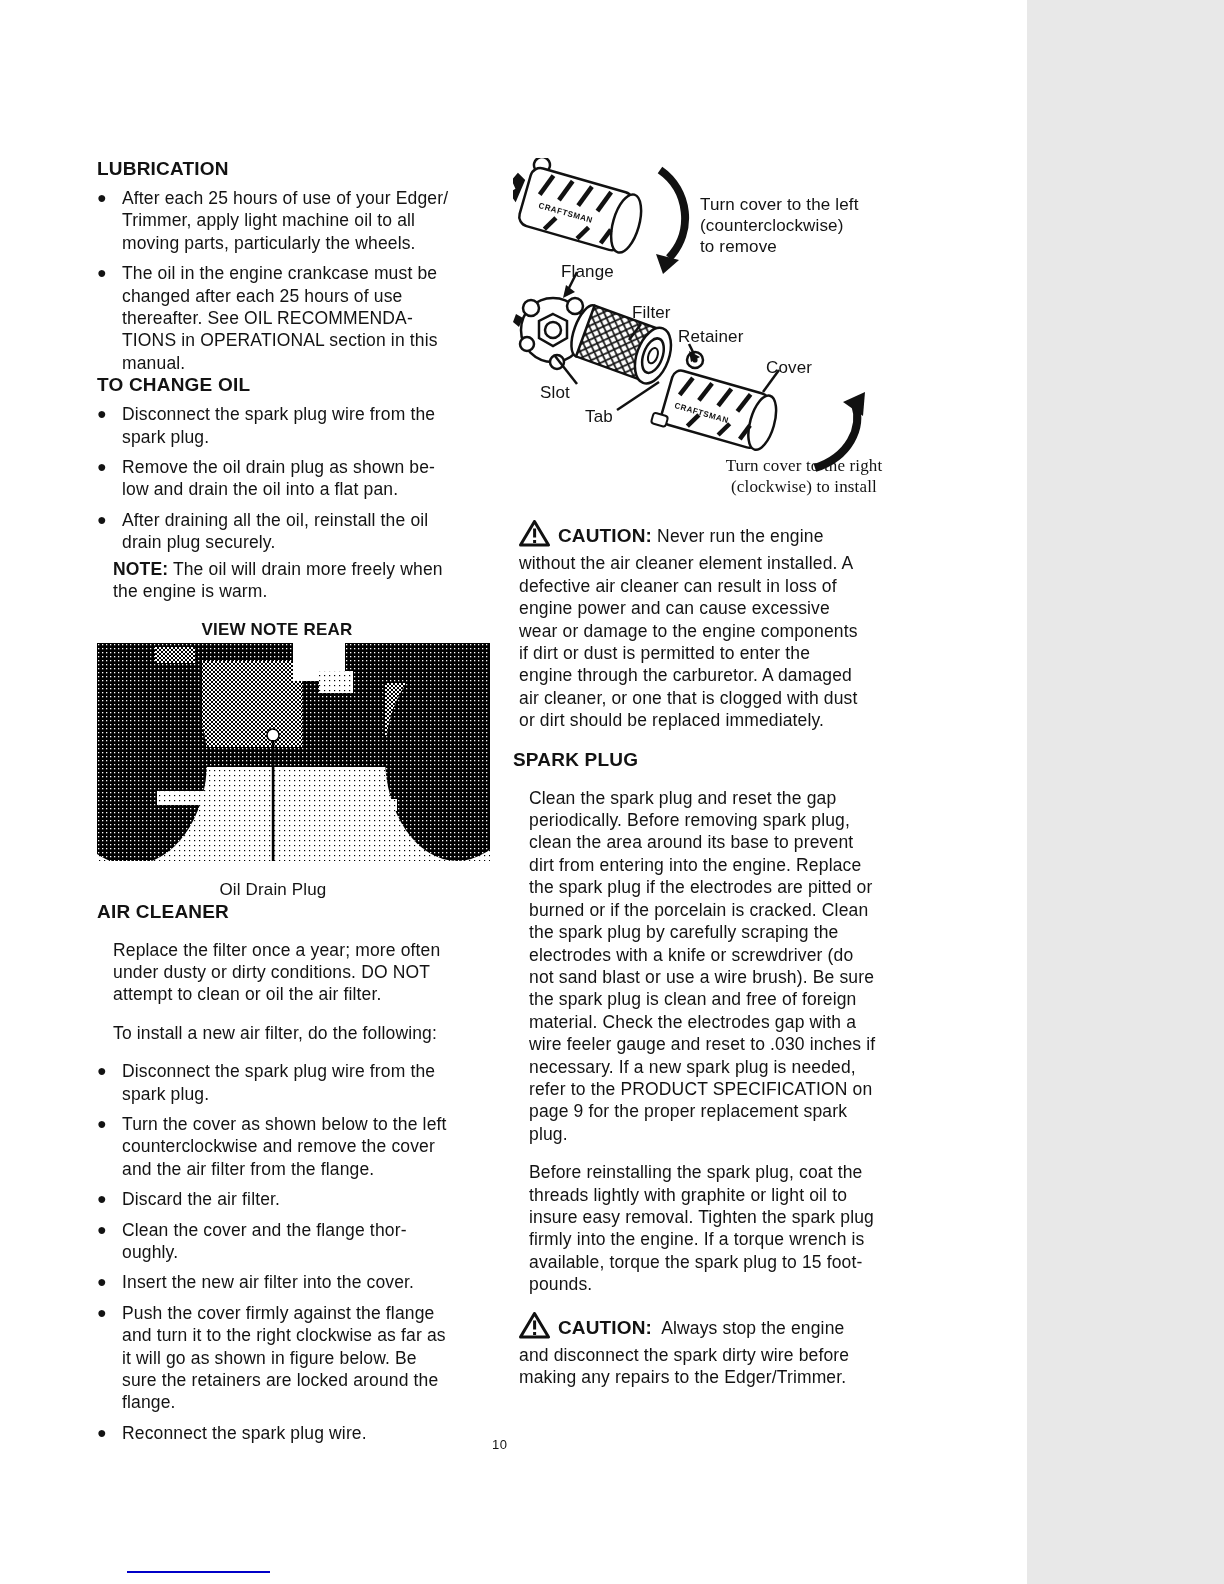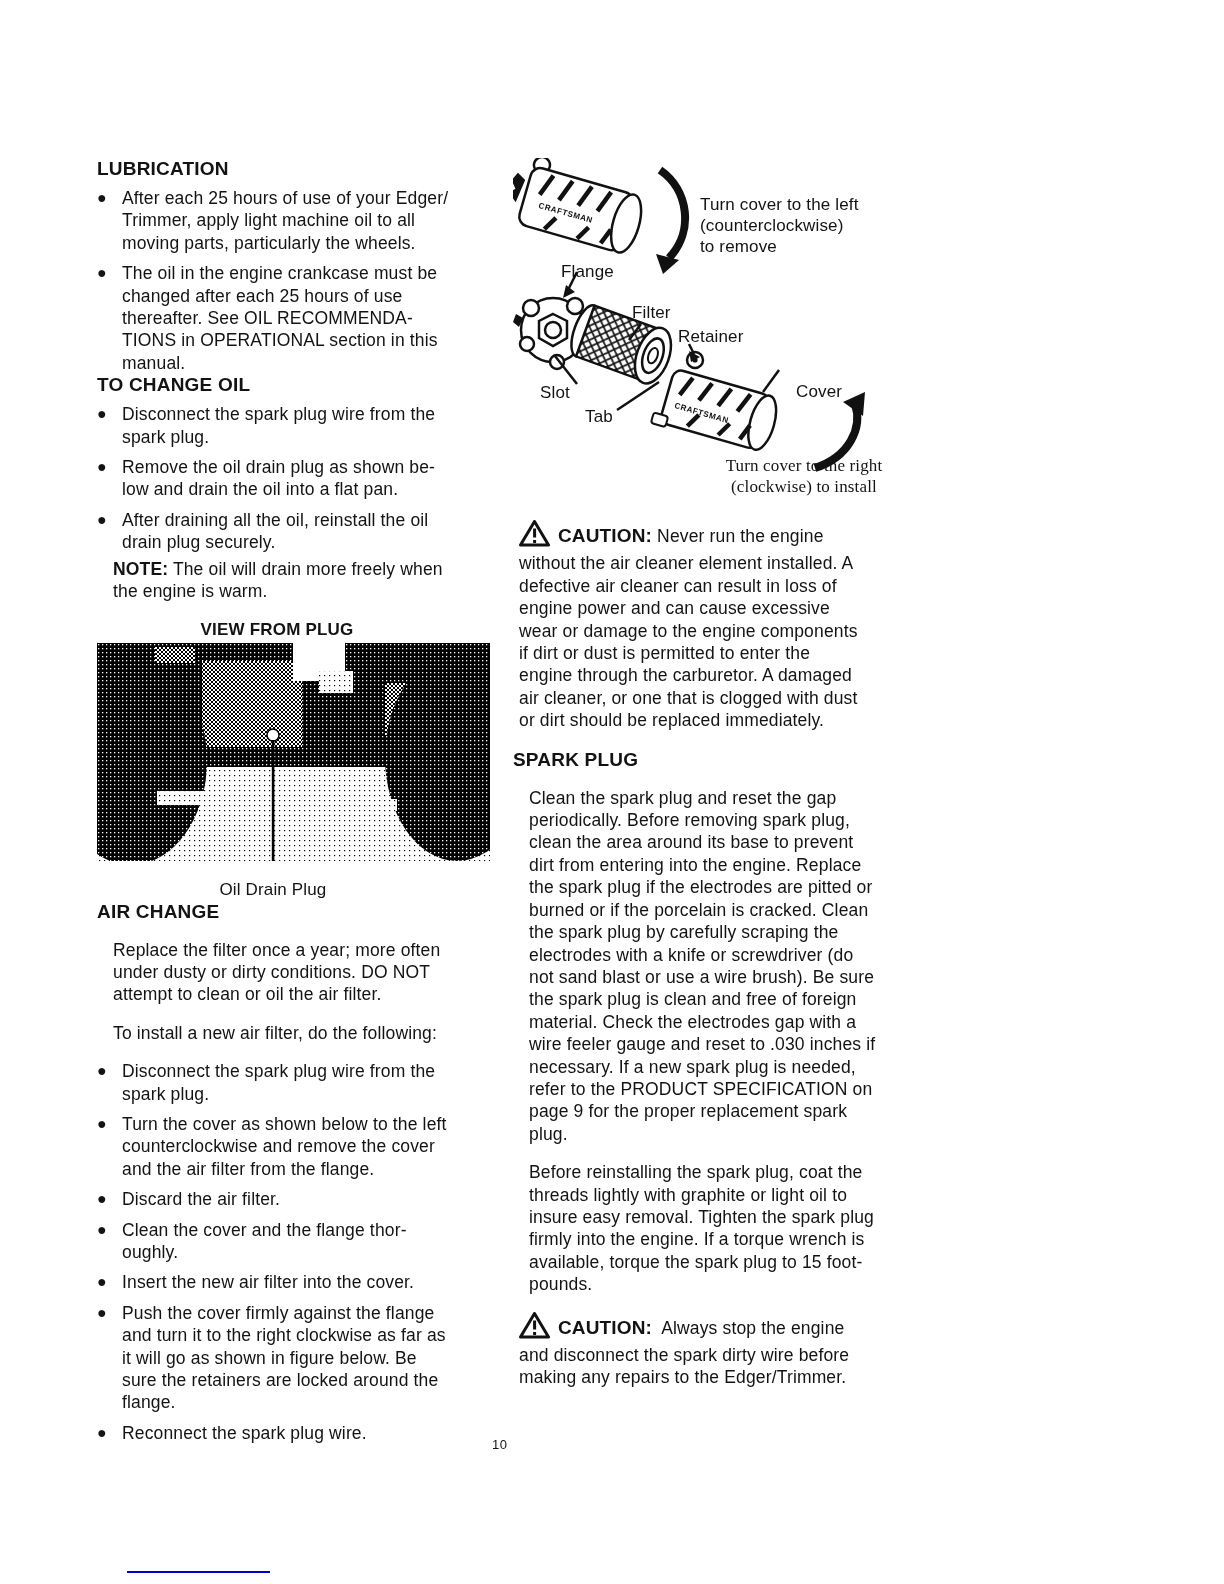--- a/index.html
+++ b/index.html
@@ -1,18 +1,18 @@
 <!DOCTYPE html>
 <html><head>
 <meta charset="utf-8">
 <style>
   html,body{margin:0;padding:0;background:#e8e8e8;}
   .page{
     position:relative;
-    width:1224px;height:1584px;
+    width:1027px;height:1584px;
     background:#ffffff;
     font-family:"Liberation Sans", sans-serif;
     color:#131313;
     overflow:hidden;
   }
   .col{position:absolute;}
   .col-left{left:97px;top:158px;width:404px;}
   .col-right{left:513px;top:158px;width:404px;}
   h3.sec{
     font-size:19px;font-weight:bold;letter-spacing:0.2px;
@@ -99,21 +99,21 @@
       <li>
           <span class="dot">●</span>
           <span class="li-text pre">After draining all the oil, reinstall the oil
 drain plug securely.</span>
         </li>
     </ul>
 
     <p class="para mt-sm" style="margin-top:4px"><span class="note-label">NOTE:</span><span class="pre"> The oil will drain more freely when
 the engine is warm.</span></p>
 
-    <div class="vfr-title">VIEW FROM PLUG</div>
+    <div class="vfr-title">VIEW NOTE REAR</div>
 
     <figure class="photo-fig">
       <svg width="393" height="218" viewBox="0 0 393 218" xmlns="http://www.w3.org/2000/svg">
         <defs>
           <pattern id="htMid" width="4" height="4" patternUnits="userSpaceOnUse">
             <rect width="4" height="4" fill="#fff"></rect>
             <rect width="2" height="2" fill="#000"></rect>
             <rect x="2" y="2" width="2" height="2" fill="#000"></rect>
           </pattern>
           <pattern id="htDark" width="4" height="4" patternUnits="userSpaceOnUse">
@@ -136,21 +136,21 @@
         <ellipse cx="360" cy="114" rx="72" ry="104" fill="url(#htDark)"></ellipse>
         <rect x="95" y="104" width="200" height="20" fill="url(#htDark)"></rect>
         <rect x="60" y="148" width="48" height="14" fill="url(#htLight)"></rect>
         <rect x="238" y="156" width="62" height="12" fill="url(#htLight)"></rect>
         <circle cx="176" cy="92" r="6" fill="#fff" stroke="#000" stroke-width="1.5"></circle>
         <rect x="174.8" y="97" width="2.6" height="121" fill="#000"></rect>
       </svg>
     </figure>
     <div class="photo-caption">Oil Drain Plug</div>
 
-    <h3 class="sec ac-gap">AIR CHANGE</h3>
+    <h3 class="sec ac-gap">AIR CLEANER</h3>
     <p class="para pre">Replace the filter once a year; more often
 under dusty or dirty conditions. DO NOT
 attempt to clean or oil the air filter.</p>
     <p class="para pre mt-sm">To install a new air filter, do the following:</p>
     <ul class="bullets mt-sm" style="margin-top:9px">
       <li>
           <span class="dot">●</span>
           <span class="li-text pre">Disconnect the spark plug wire from the
 spark plug.</span>
         </li>
@@ -274,21 +274,21 @@
         <polygon points="50,140 62,134 53,127" fill="#111"></polygon>
         <polygon points="178,204 187,199 176,193" fill="#111"></polygon>
       </svg>
 
       <span class="dlabel" style="left:187px;top:36px;">Turn cover to the left
 (counterclockwise)
 to remove</span>
       <span class="dlabel" style="left:48px;top:103px;">Flange</span>
       <span class="dlabel" style="left:119px;top:144px;">Filter</span>
       <span class="dlabel" style="left:165px;top:168px;">Retainer</span>
-      <span class="dlabel" style="left:283px;top:199px;margin-top:24px;">Cover</span>
+      <span class="dlabel" style="left:253px;top:199px;">Cover</span>
       <span class="dlabel" style="left:27px;top:224px;">Slot</span>
       <span class="dlabel" style="left:72px;top:248px;">Tab</span>
       <span class="dlabel center" style="left:190px;top:297px;width:202px;">Turn cover to the right
 (clockwise) to install</span>
     </div>
 
     <p class="caution" style="margin-top:10px"><span class="c-icon"><svg width="31" height="27" viewBox="0 0 31 27">
             <path d="M15.5 1.5 L29.5 25 L1.5 25 Z" fill="none" stroke="#111" stroke-width="3" stroke-linejoin="round"></path>
             <rect x="14.1" y="8.5" width="3" height="9" fill="#111"></rect>
             <rect x="14.1" y="20" width="3" height="3" fill="#111"></rect>

